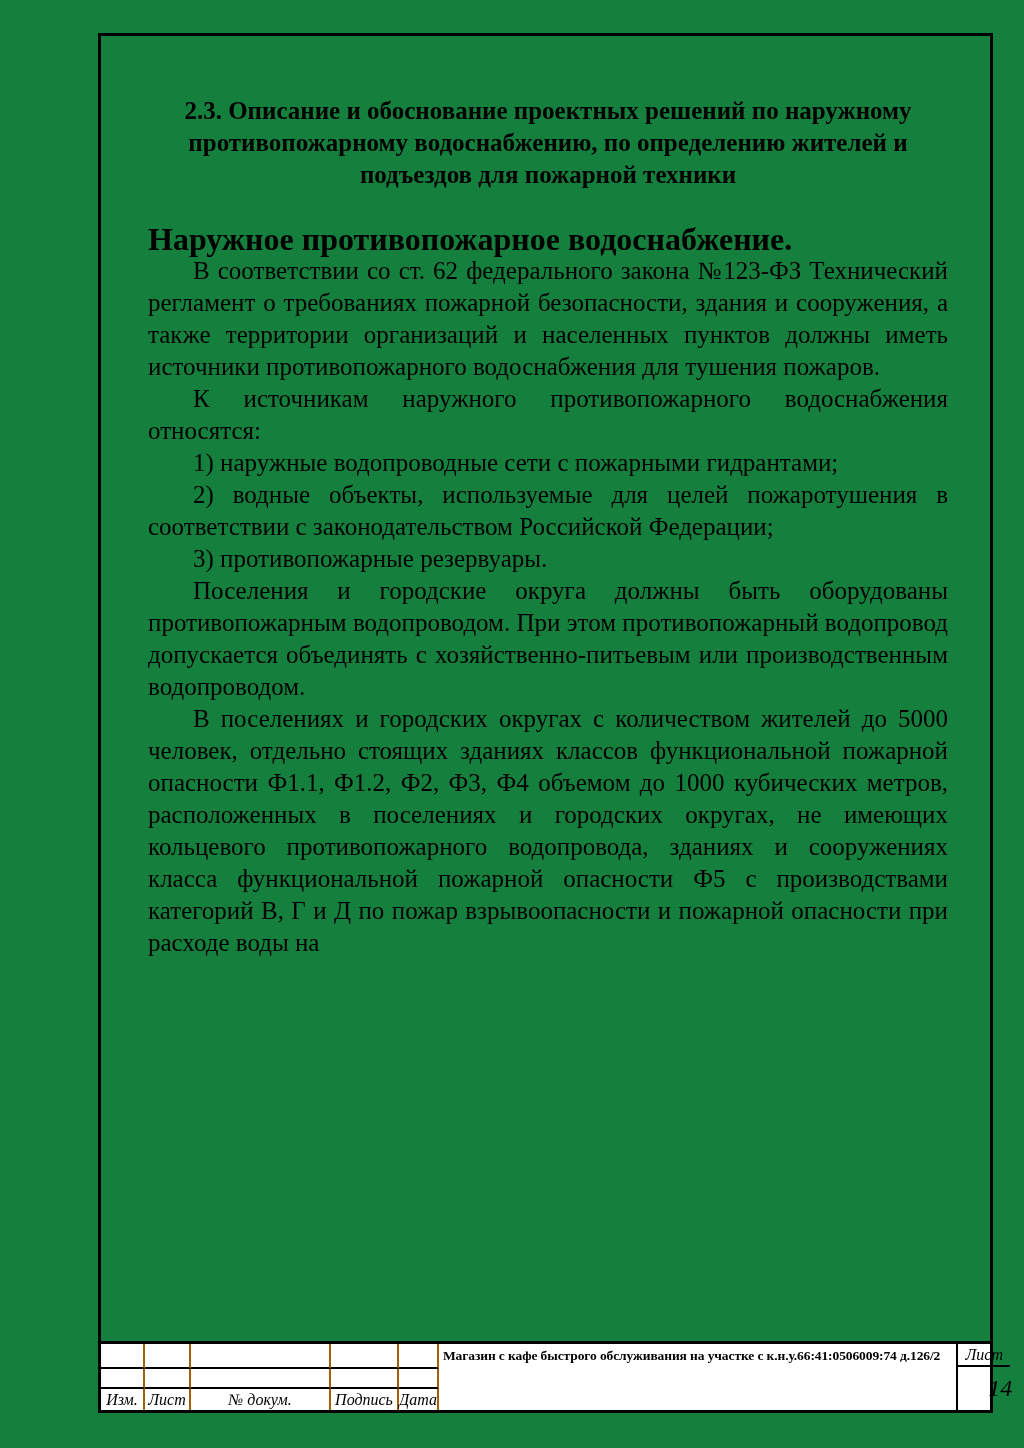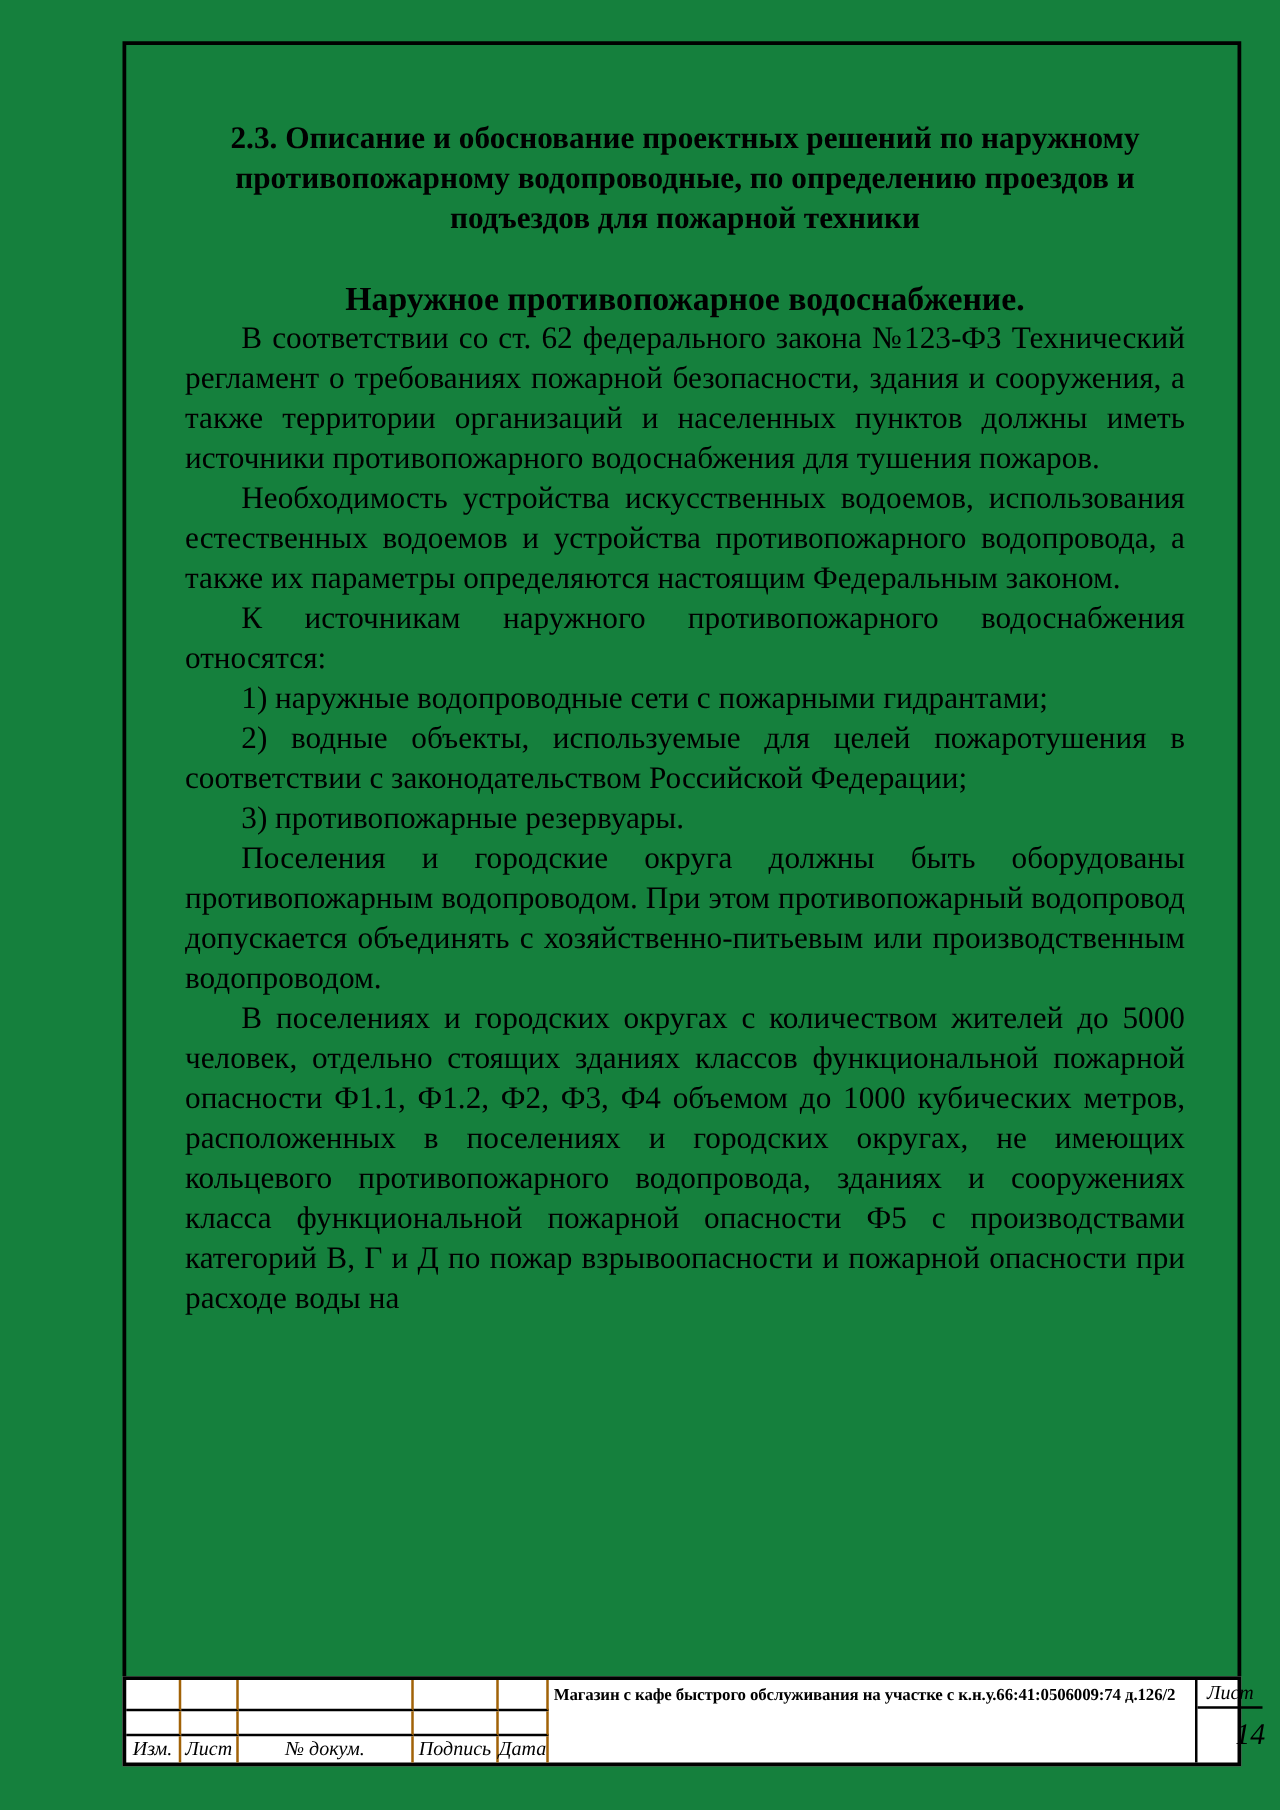--- a/index.html
+++ b/index.html
@@ -26,23 +26,22 @@
   }
   .heading {
     font-weight: bold;
     font-size: 25px;
     line-height: 32px;
     text-align: center;
     margin: 0;
   }
   .subheading {
     font-weight: bold;
-    font-size: 27px;
+    font-size: 32px;
     line-height: 32px;
-    text-align: center;
     margin: 32px 0 0 0;
   }
   .body-paragraphs { margin-top: 0; }
   .body-paragraphs p {
     margin: 0;
     font-size: 25px;
     line-height: 32px;
     text-align: justify;
     text-indent: 45px;
   }
@@ -115,27 +114,26 @@
 </style>
 </head>
 <body>
 
 <div class="page">
   <div class="frame"></div>
 
   <div class="content">
     <div class="heading">
       <div>2.3. Описание и обоснование проектных решений по наружному</div>
-      <div>противопожарному водопроводные, по определению проездов и</div>
+      <div>противопожарному водоснабжению, по определению жителей и</div>
       <div>подъездов для пожарной техники</div>
     </div>
     <div class="subheading">Наружное противопожарное водоснабжение.</div>
     <div class="body-paragraphs">
       <p>В соответствии со ст. 62 федерального закона №123-ФЗ Технический регламент о требованиях пожарной безопасности, здания и сооружения, а также территории организаций и населенных пунктов должны иметь источники противопожарного водоснабжения для тушения пожаров.</p>
-      <p>Необходимость устройства искусственных водоемов, использования естественных водоемов и устройства противопожарного водопровода, а также их параметры определяются настоящим Федеральным законом.</p>
       <p>К источникам наружного противопожарного водоснабжения относятся:</p>
       <p>1) наружные водопроводные сети с пожарными гидрантами;</p>
       <p>2) водные объекты, используемые для целей пожаротушения в соответствии с законодательством Российской Федерации;</p>
       <p>3) противопожарные резервуары.</p>
       <p>Поселения и городские округа должны быть оборудованы противопожарным водопроводом. При этом противопожарный водопровод допускается объединять с хозяйственно-питьевым или производственным водопроводом.</p>
       <p>В поселениях и городских округах с количеством жителей до 5000 человек, отдельно стоящих зданиях классов функциональной пожарной опасности Ф1.1, Ф1.2, Ф2, Ф3, Ф4 объемом до 1000 кубических метров, расположенных в поселениях и городских округах, не имеющих кольцевого противопожарного водопровода, зданиях и сооружениях класса функциональной пожарной опасности Ф5 с производствами категорий В, Г и Д по пожар взрывоопасности и пожарной опасности при расходе воды на</p>
     </div>
   </div>
 
   <div class="tb">

